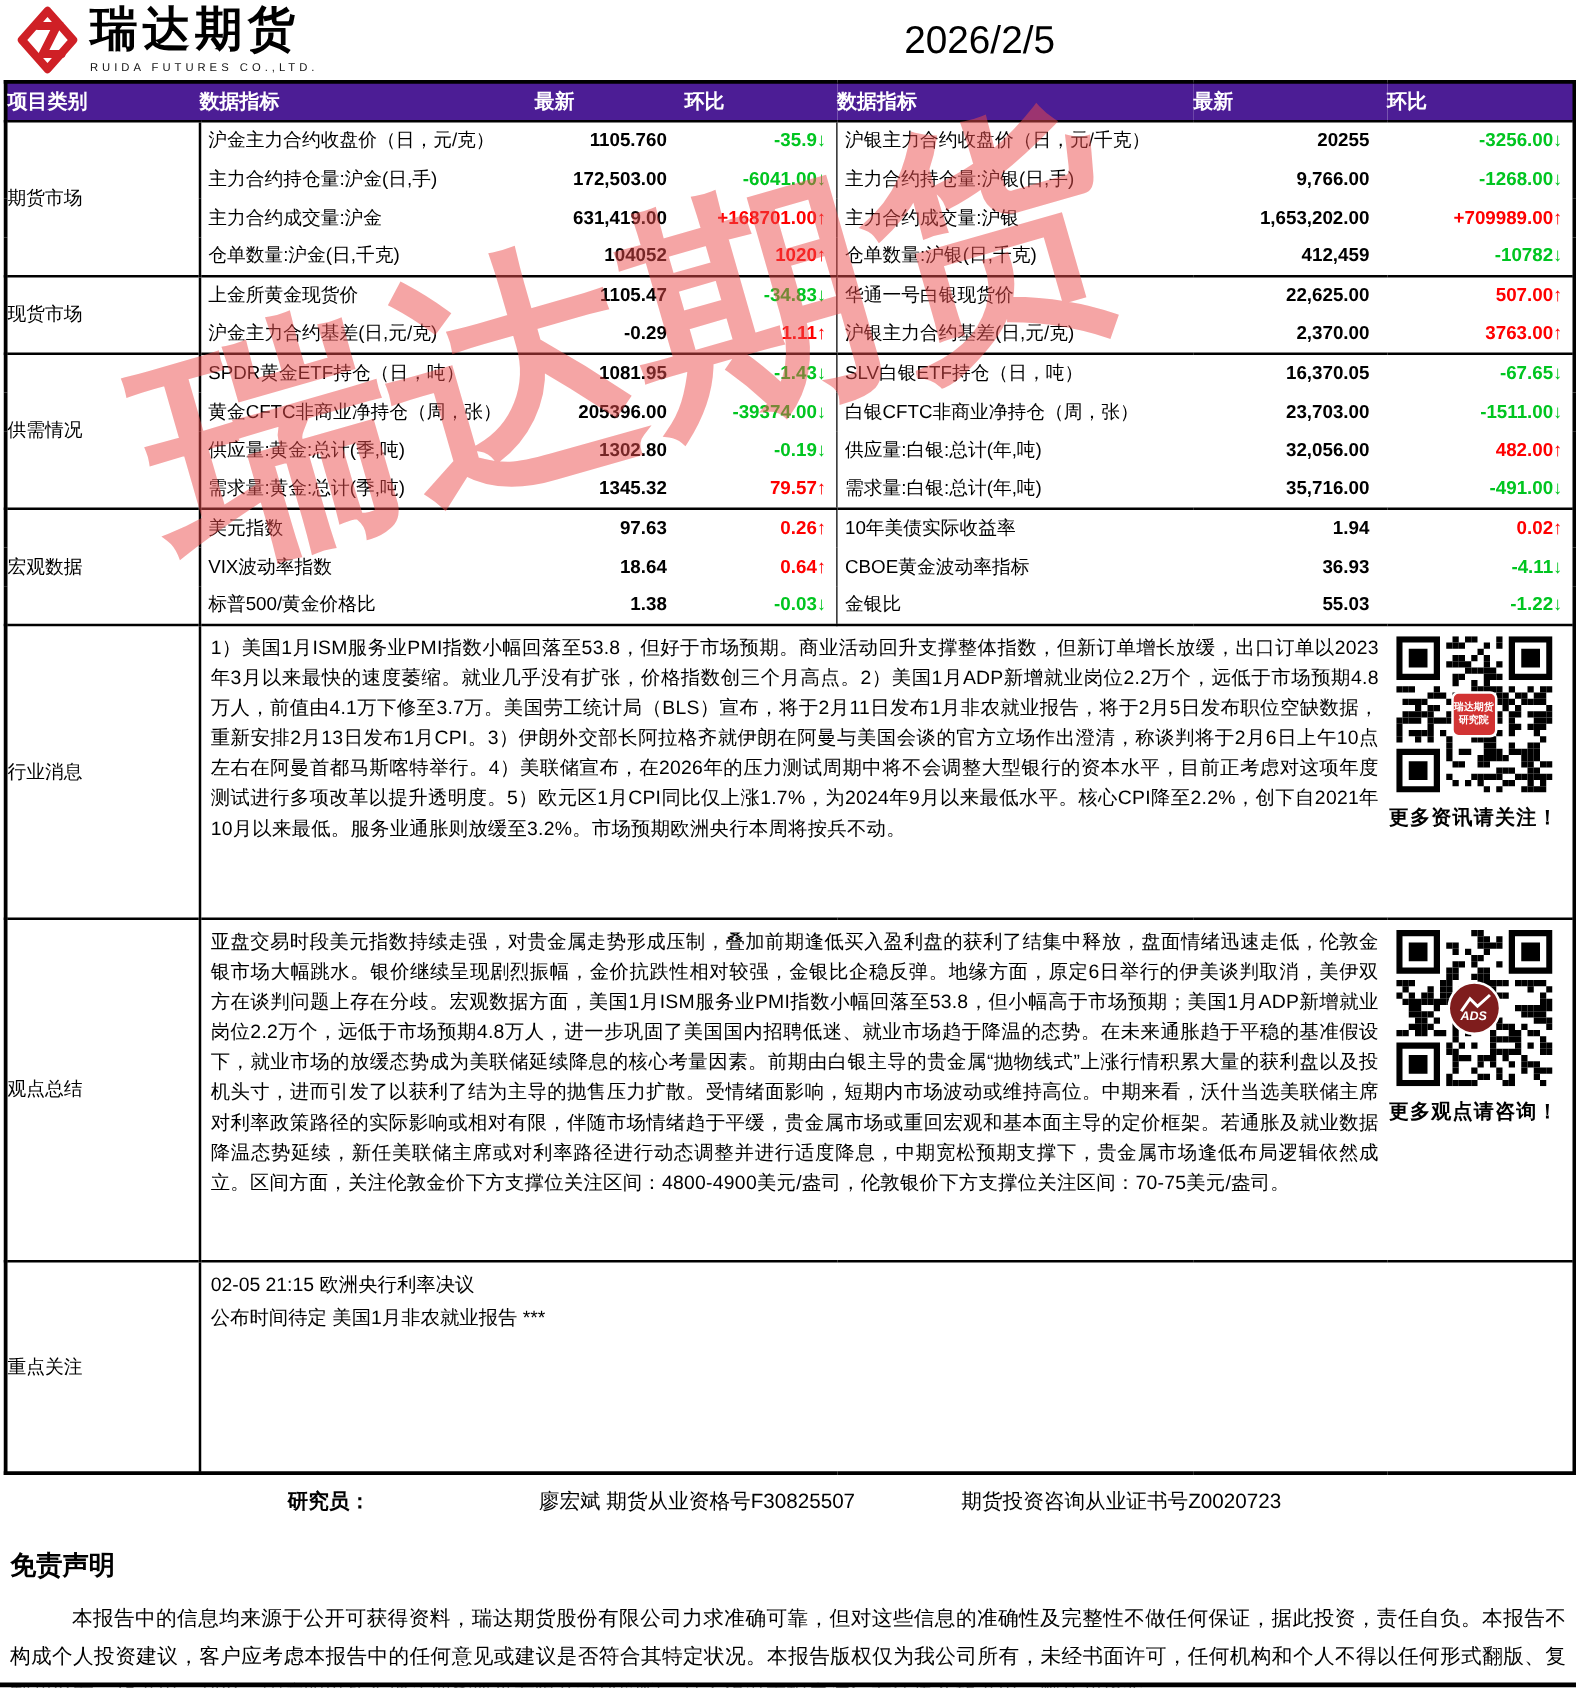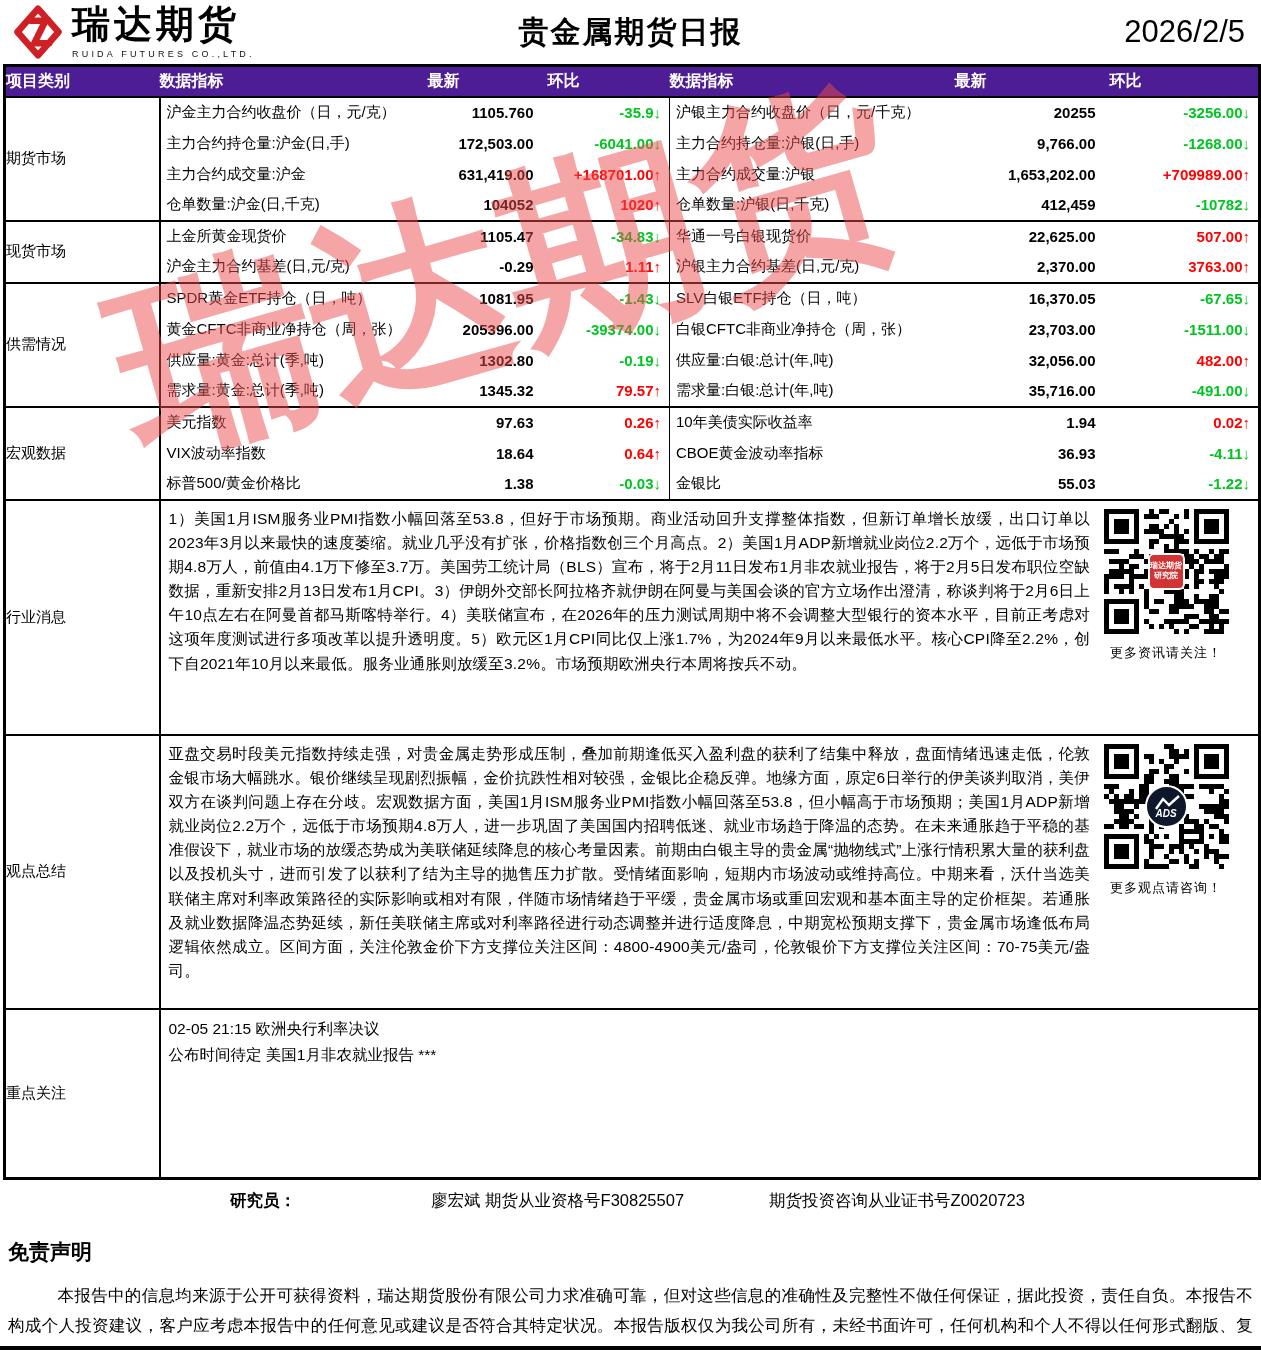--- a/index.html
+++ b/index.html
@@ -33,41 +33,41 @@
   td { font-size:15px; vertical-align:middle; }
   tr.data-row { height:31px; }
   tr.sec-top td { border-top:2px solid #000;margin-left:14px; }
   td.cat { text-align:left; font-size:15px; border-right:2px solid #000; border-top:2px solid #000; }
   td.ind { padding-left:6px; white-space:nowrap; overflow:hidden; }
   td.ind2 { border-left:1px solid #000; }
   td.val { text-align:right; font-weight:bold; padding-right:14px; white-space:nowrap; }
   td.chg { text-align:right; font-weight:bold; padding-right:8px; white-space:nowrap; }
   td.chg.up { color:#ff0000; }
   td.chg.down { color:#00c520; }
-  tr.text-row td.txt { padding:6px 16px 6px 8px; vertical-align:top; border-top:2px solid #000; }
+  tr.text-row td.txt { padding:6px 3px 6px 8px; vertical-align:top; border-top:2px solid #000; }
   tr.text-row td.cat { vertical-align:middle; }
   .txt-flex { display:flex; align-items:flex-start; }
   .body-text {
     flex:1; font-size:15.5px; line-height:1.56; text-align:justify; letter-spacing:0.2px;
   }
   .focus-line { font-size:15.5px; line-height:1.7; }
   .qr-panel { width:152px; flex:0 0 auto; text-align:center; padding-top:2px; }
   .qr-wrap { position:relative; width:125px; height:125px; margin:0 auto; }
   .qr-badge-red {
     position:absolute; left:44px; top:44px; width:37px; height:37px; background:#d23333;
     border:2px solid #fff; border-radius:6px; color:#fff; font-size:8px; font-weight:bold;
     display:flex; flex-direction:column; align-items:center; justify-content:center; line-height:1.2;
   }
   .qr-badge-blue {
-    position:absolute; left:41px; top:41px; width:43px; height:43px; background:#0f172a;
+    position:absolute; left:41px; top:41px; width:43px; height:43px; background:#7f1d1d;
     border:2px solid #fff; border-radius:50%; color:#fff; font-size:10px; font-weight:bold; font-style:italic;
     display:flex; align-items:flex-end; justify-content:center; padding-bottom:7px;
   }
   .qr-badge-blue svg { position:absolute; top:8px; left:8px; }
-  .qr-caption { font-size:13px; font-weight:normal; margin-top:10px; letter-spacing:1px; }
+  .qr-caption { font-size:16px; font-weight:bold; margin-top:10px; letter-spacing:1px; }
   
   tr.row-news  { height:235px; }
   tr.row-sum   { height:274px; }
   tr.row-focus { height:170px; }
   
   .researcher-row { display:flex; align-items:center; height:42px; padding-left:230px; font-size:16.5px; }
   .researcher-label { font-weight:bold; }
   .researcher-name { margin-left:135px;text-align:right; }
   .researcher-cert { margin-left:85px; }
   
@@ -87,21 +87,20 @@
       <g fill="none" stroke="#cf2026" stroke-width="7" stroke-linejoin="round">
         <path d="M30 5 L52 30 L30 55 L8 30 Z"></path>
       </g>
       <path d="M22 18 L38 18 L26 42 L42 42" fill="none" stroke="#cf2026" stroke-width="7" stroke-linecap="round"></path>
     </svg>
     <div class="brand-block">
       <div class="brand-name">瑞达期货</div>
       <div class="brand-sub">RUIDA FUTURES CO.,LTD.</div>
     </div>
   </div>
-  <div class="report-title">贵金属期货日报</div>
   <div class="report-date">2026/2/5</div>
 </div>
 
 <div class="watermark">瑞达期货</div>
 
 <table class="report">
   <colgroup>
     <col style="width:155px">
       <col style="width:268px">
       <col style="width:120px">

